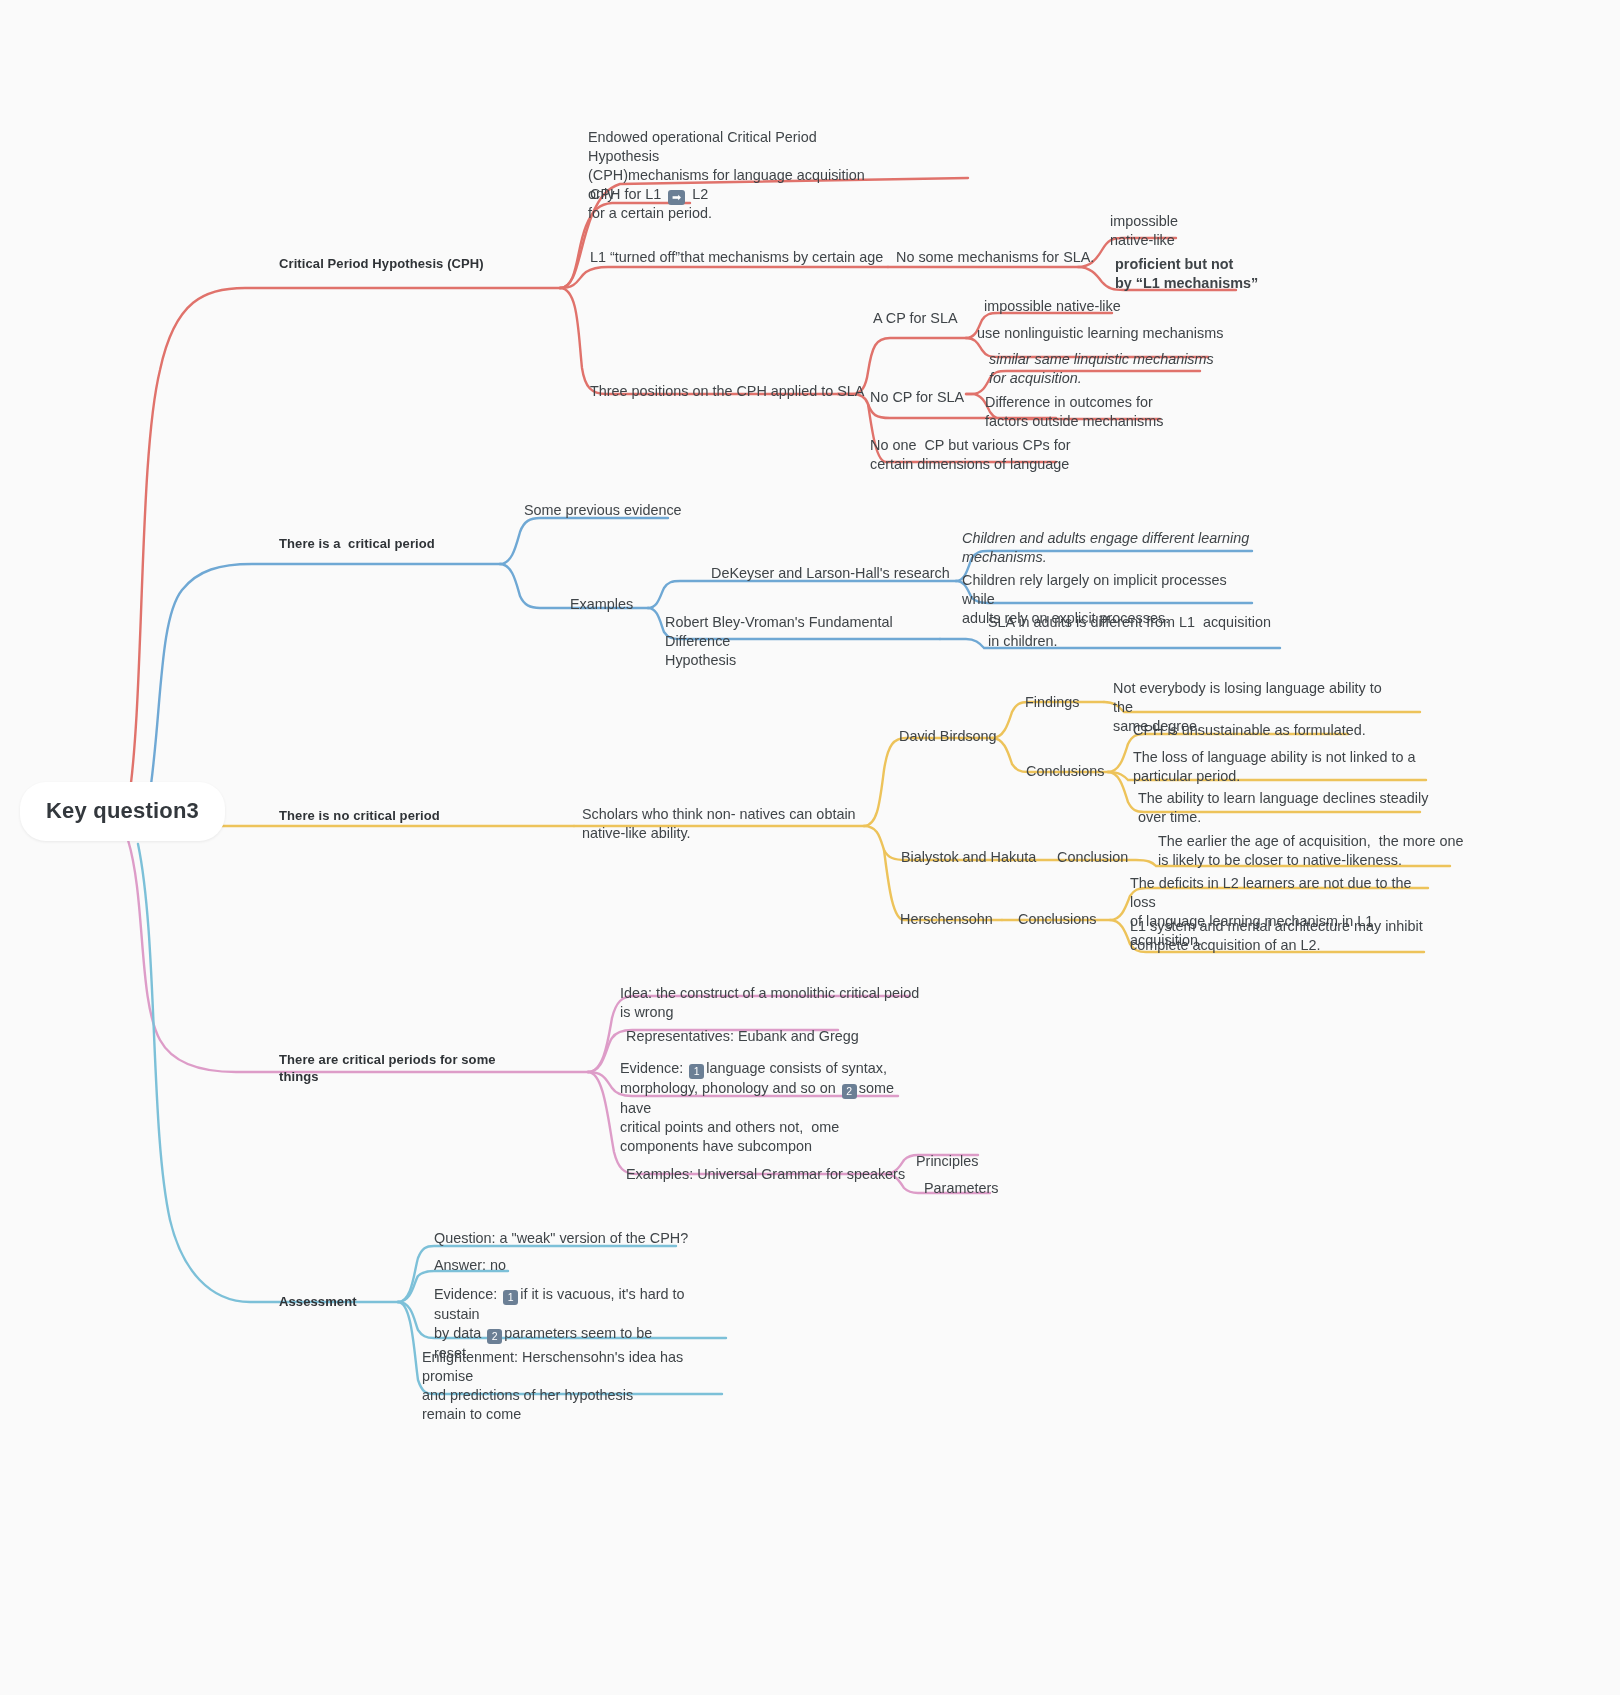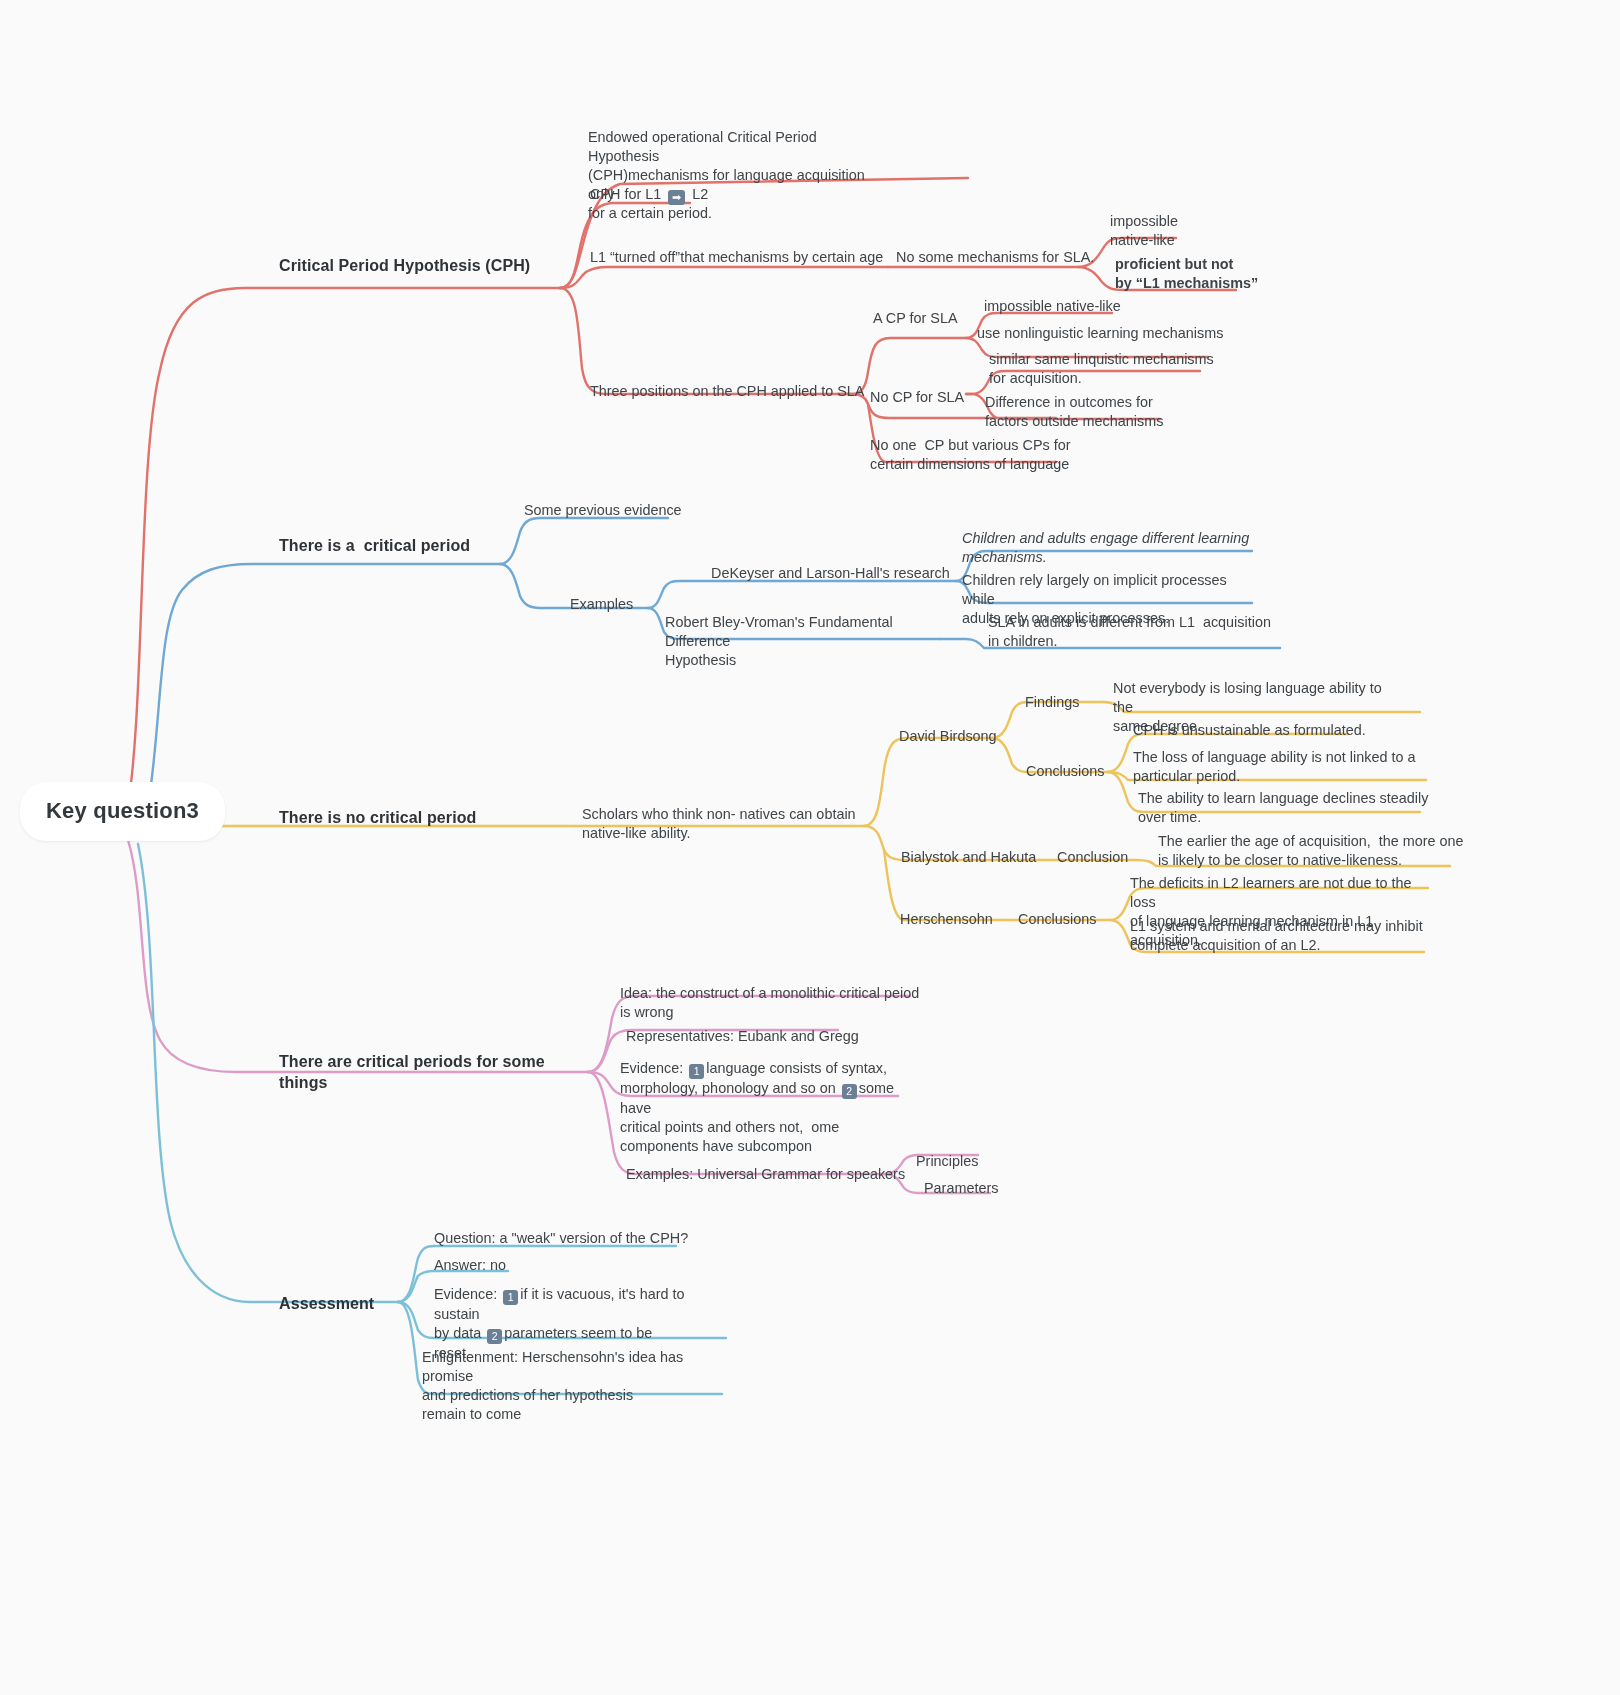--- a/index.html
+++ b/index.html
@@ -40,21 +40,21 @@
     border-radius: 26px;
     padding: 14px 26px 16px 26px;
     font-size: 22px;
     font-weight: bold;
     color: #33383d;
     box-shadow: 0 1px 3px rgba(0,0,0,0.07);
     letter-spacing: .2px;
   }
   
   .l1 {
-    font-size: 16px;
+    font-size: 13px;
     font-weight: bold;
     color: #2f3337;
     letter-spacing: .1px;
   }
   
   .l2, .l3, .l4 {
     font-size: 14.4px;
     color: #3f4448;
     font-weight: normal;
   }
@@ -198,21 +198,21 @@
   <div class="node l2" style="left:590px; top:382px; width:300px;">Three positions on the CPH applied to SLA</div>
 
   <div class="node l3" style="left:873px; top:309px; width:150px;">A CP for SLA</div>
 
   <div class="node l4" style="left:984px; top:297px; width:220px;">impossible native-like</div>
 
   <div class="node l4" style="left:977px; top:324px; width:260px;">use nonlinguistic learning mechanisms</div>
 
   <div class="node l3" style="left:870px; top:388px; width:150px;">No CP for SLA</div>
 
-  <div class="node l4" style="left:989px; top:350px; width:230px;">similar same linquistic mechanisms
+  <div class="node l4" style="left:989px; top:350px; width:230px;font-style:italic;">similar same linquistic mechanisms
 for acquisition.</div>
 
   <div class="node l4" style="left:985px; top:393px; width:200px;">Difference in outcomes for
 factors outside mechanisms</div>
 
   <div class="node l3" style="left:870px; top:436px; width:230px;">No one  CP but various CPs for
 certain dimensions of language</div>
 
   <div class="node l1" style="left:279px; top:535px; width:300px;">There is a  critical period</div>
 

